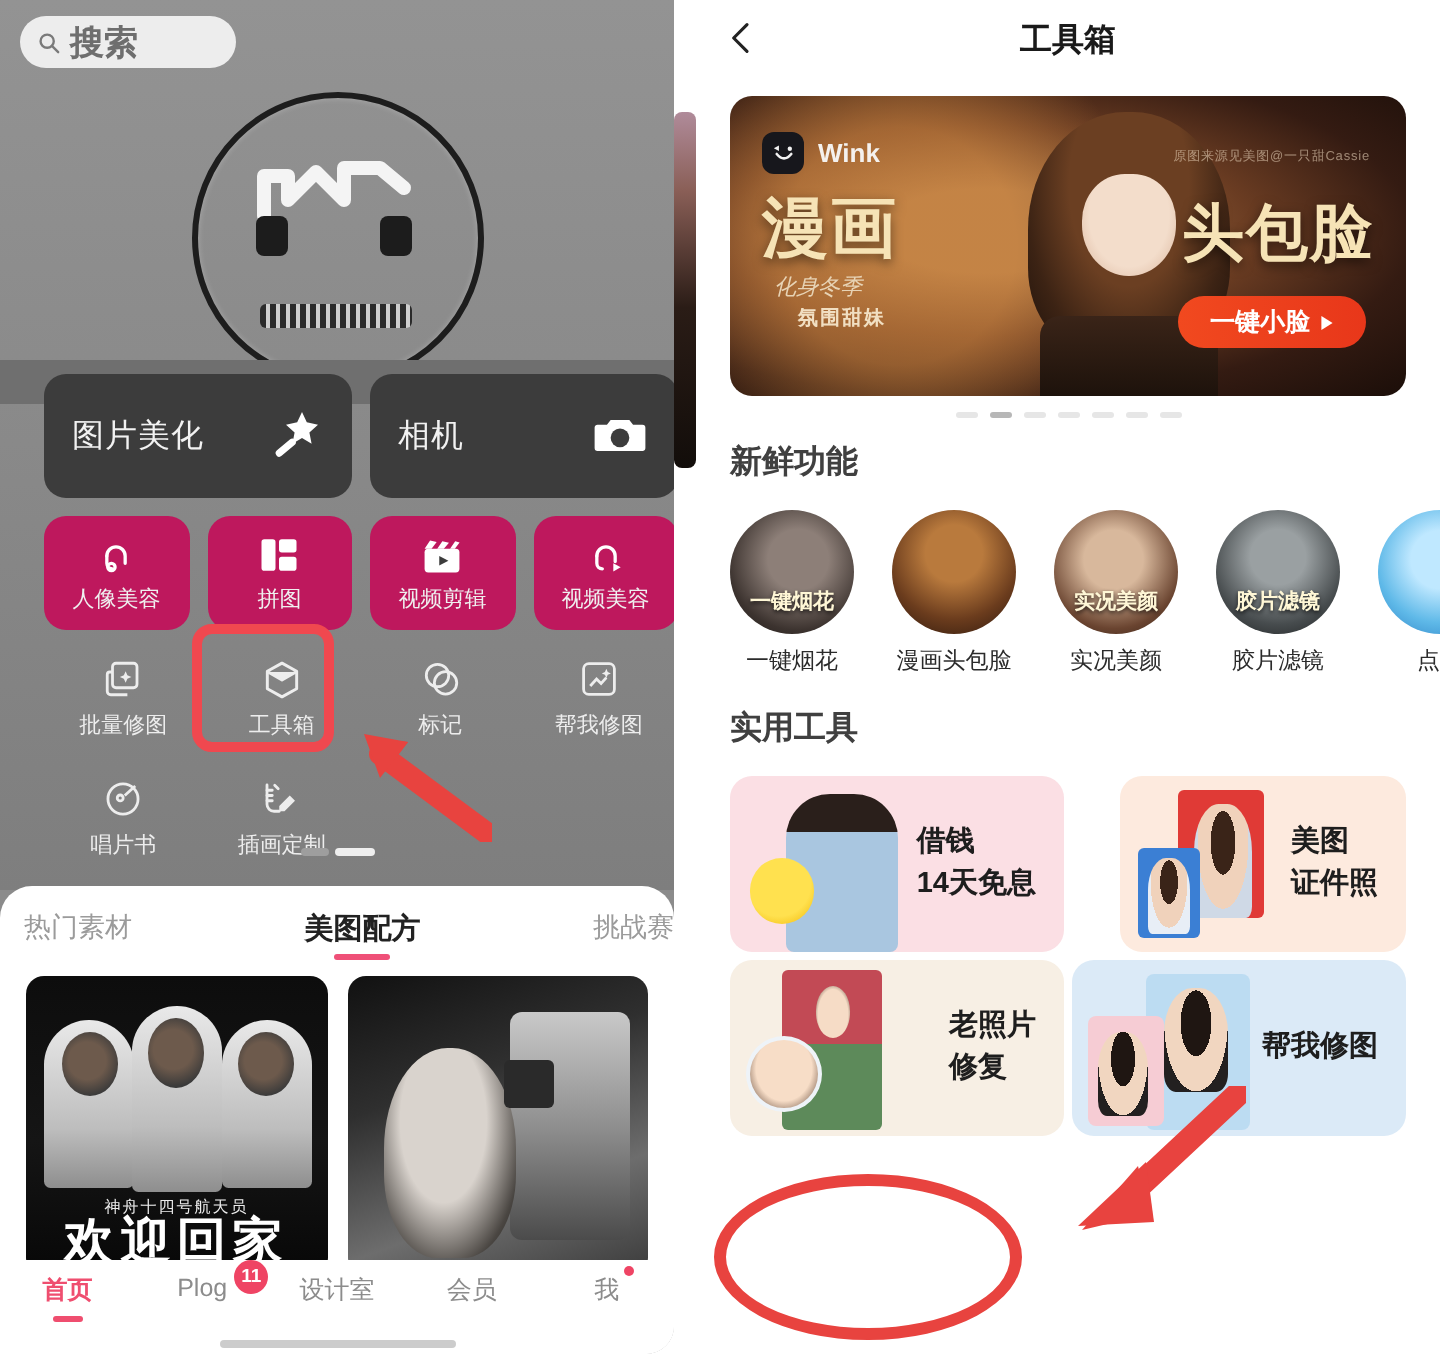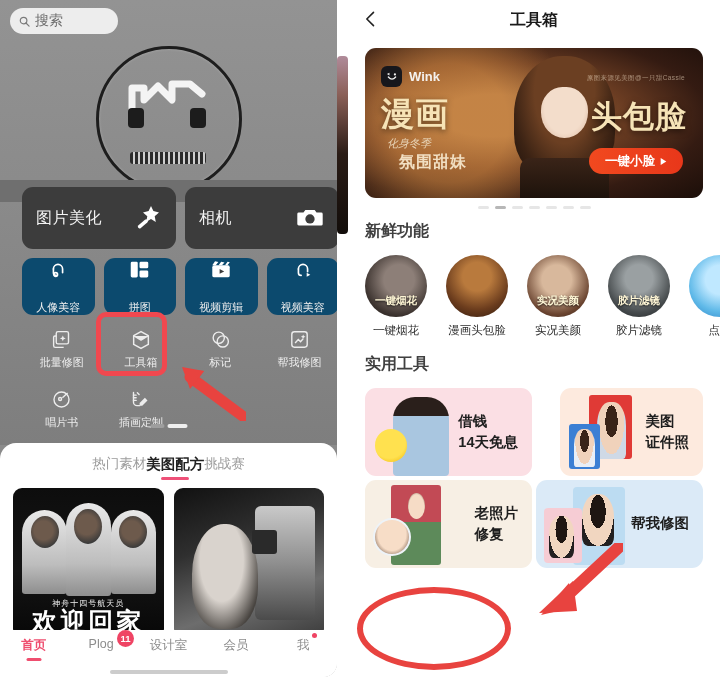--- a/index.html
+++ b/index.html
@@ -44,39 +44,39 @@
     background:#6f6f6f;
   }
 
   
   #search-pill{
     position:absolute; left:10px; top:8px; width:108px; height:26px;
     background:#ededed; border-radius:13px; display:flex; align-items:center;
     padding:0 9px; gap:5px;
   }
   #search-pill .sicon{ width:11px; height:11px; flex:0 0 auto; }
-  #search-pill .stext{ font-size:14px; color:#6e6e6e; }
+  #search-pill .stext{ font-size:17px; color:#6e6e6e;font-weight:bold; }
 
   
   #feature-grid{
     position:absolute; left:22px; top:187px; width:317px;
   }
   .row-big{ display:flex; gap:9px; margin-bottom:9px; }
   .big-card{
     flex:1; height:62px; background:#3c3c3c; border-radius:11px;
     display:flex; align-items:center; justify-content:space-between;
     padding:0 14px;
   }
   .big-card .bl{ color:#f2f2f2; font-size:16px; letter-spacing:.5px; }
   .big-card .bi{ width:30px; height:30px; display:flex; align-items:center; justify-content:center;}
 
   .row-mid{ display:flex; gap:9px; margin-bottom:6px; }
   .mid-card{
-    flex:1; height:57px; background:#0c4a6e; border-radius:11px;
-    display:flex; flex-direction:column; align-items:center; justify-content:space-between; gap:3px;
+    flex:1; height:57px; background:#be185d; border-radius:11px;
+    display:flex; flex-direction:column; align-items:center; justify-content:center; gap:3px;
   }
   .mid-card .mi{ width:22px; height:22px; display:flex;align-items:center;justify-content:center;}
   .mid-card .ml{ color:#efefef; font-size:11px; }
 
   .row-plain{ display:flex; margin-bottom:4px; }
   .plain-cell{
     flex:1; height:56px; display:flex; flex-direction:column;
     align-items:center; justify-content:center; gap:4px;
   }
   .plain-cell .pi{ width:22px; height:22px; display:flex;align-items:center;justify-content:center;}
@@ -100,21 +100,21 @@
   }
   #lp-indicator i{ display:block; width:14px; height:4px; border-radius:2px; background:#9e9e9e;}
   #lp-indicator i.on{ background:#efefef; width:20px;}
 
   
   #lp-sheet{
     position:absolute; left:0; top:443px; width:337px; height:234px;
     background:#fff; border-top-left-radius:16px; border-top-right-radius:16px;
   }
   #sheet-tabs{
-    display:flex; justify-content:center; padding-top:12px;
+    display:flex; justify-content:space-between; gap:30px; padding-top:12px;padding-left:12px;
   }
   #sheet-tabs .tb{ font-size:13.5px; color:#9b9b9b; position:relative; padding-bottom:6px;}
   #sheet-tabs .tb.active{ color:#222; font-weight:bold; font-size:14.5px;}
   #sheet-tabs .tb.active:after{
     content:""; position:absolute; left:50%; transform:translateX(-50%);
     bottom:0; width:28px; height:3px; border-radius:2px; background:#ef5078;
   }
   #sheet-cards{
     display:flex; gap:10px; padding:8px 13px 0 13px;
   }
@@ -232,21 +232,21 @@
   #banner .big-cn2{
     position:absolute; right:16px; top:48px; font-size:31px; font-weight:bold;
     color:#f6e3b6; font-family:"Liberation Serif",serif; letter-spacing:1px;
     text-shadow:0 2px 6px rgba(0,0,0,.55);
   }
   #banner .sub1{
     position:absolute; left:22px; top:88px; font-size:11px; color:#e7d3b5;
     font-family:"Liberation Serif",serif; font-style:italic;
   }
   #banner .sub2{
-    position:absolute; left:34px; top:104px; font-size:16px; color:#f1dfc2;
+    position:absolute; left:34px; top:104px; font-size:10px; color:#f1dfc2;
     font-family:"Liberation Serif",serif; font-weight:bold; letter-spacing:1px;
   }
   #banner .tiny{
     position:absolute; right:18px; top:26px; font-size:6.5px; color:rgba(240,220,195,.55);
     letter-spacing:.4px;
   }
   #banner-cta{
     position:absolute; right:20px; bottom:24px; height:26px; padding:0 16px;
     background:linear-gradient(90deg,#f1491f,#e8371a); border-radius:13px;
     display:flex; align-items:center; gap:5px;

